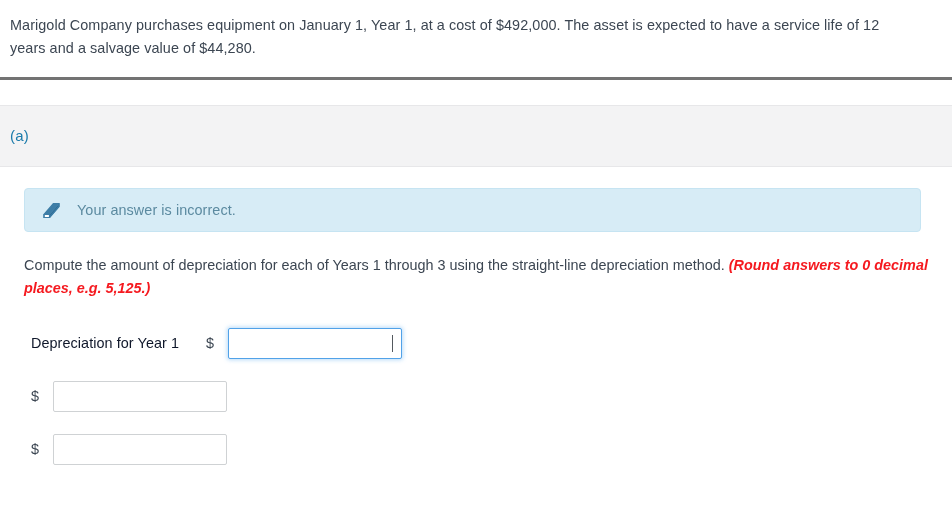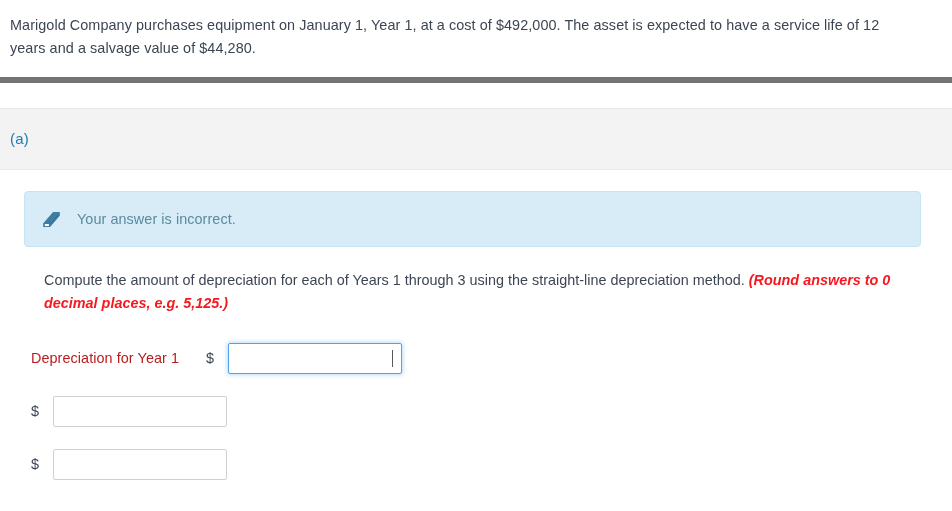--- a/index.html
+++ b/index.html
@@ -12,21 +12,21 @@
     background: #ffffff;
     font-family: "Liberation Sans", sans-serif;
     color: #3c4652;
     overflow: hidden;
     position: relative;
   }
 
   
   .problem-block {
     padding: 14px 12px 16px 10px;
-    border-bottom: 6px solid #737373;
+    border-bottom: 3px solid #737373;
     box-sizing: border-box;
   }
   .problem-text {
     font-size: 14.4px;
     line-height: 1.62;
     color: #3c4652;
     max-width: 906px;
     letter-spacing: 0.005em;
   }
 
@@ -49,21 +49,21 @@
   }
 
   
   .alert-wrap {
     padding: 21px 31px 0 24px;
   }
   .alert {
     background: #d7ecf6;
     border: 1px solid #c6e4f2;
     border-radius: 4px;
-    height: 56px;
+    height: 44px;
     box-sizing: border-box;
     display: flex;
     align-items: center;
     padding-left: 12px;
   }
   .alert-icon {
     width: 26px;
     height: 26px;
     flex: 0 0 26px;
     display: block;
@@ -75,42 +75,41 @@
     letter-spacing: 0.005em;
   }
 
   
   .instruction {
     padding: 22px 12px 0 24px;
     font-size: 14.4px;
     line-height: 1.6;
     color: #3c4652;
     max-width: 912px;
-    margin-left: 20px;
   }
   .instruction .emph {
     color: #f5191f;
     font-weight: bold;
     font-style: italic;
   }
 
   
   .answers {
     padding: 25px 0 0 31px;
   }
   .answer-row {
     display: flex;
     align-items: center;
     height: 37px;
     margin-bottom: 16px;
   }
   .answer-label {
     width: 175px;
     font-size: 14.4px;
-    color: #b91c1c;
+    color: #0f172a;
     text-align: left;
     letter-spacing: 0.005em;
   }
   .currency {
     width: 22px;
     font-size: 14.4px;
     color: #3c4652;
     text-align: left;
   }
   .answer-input {

